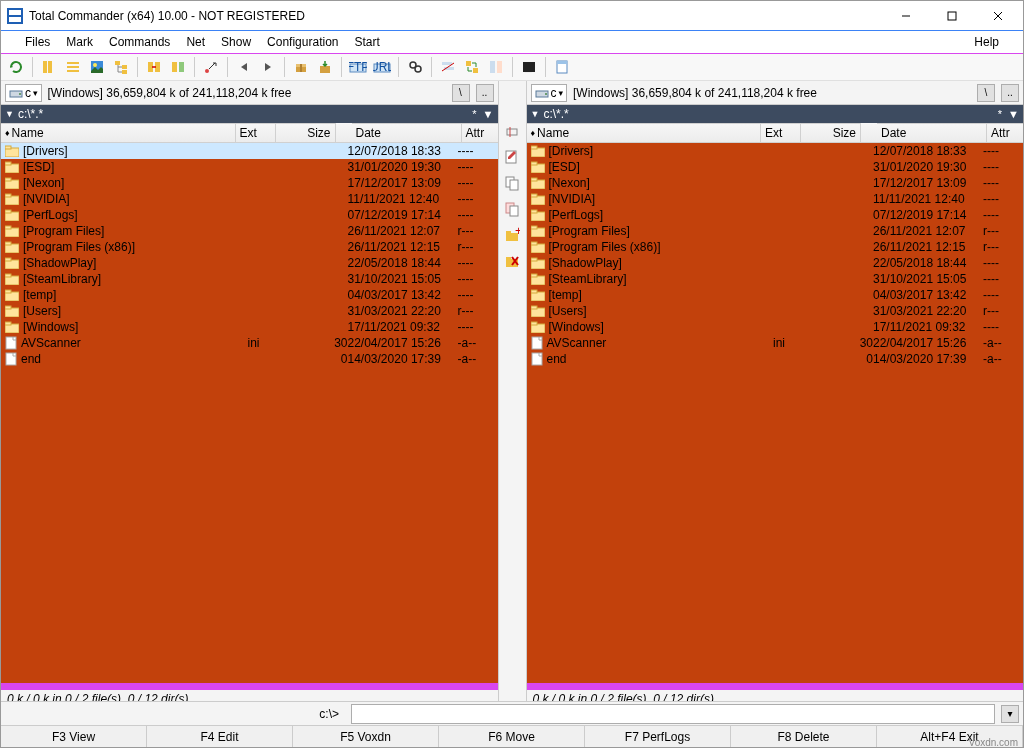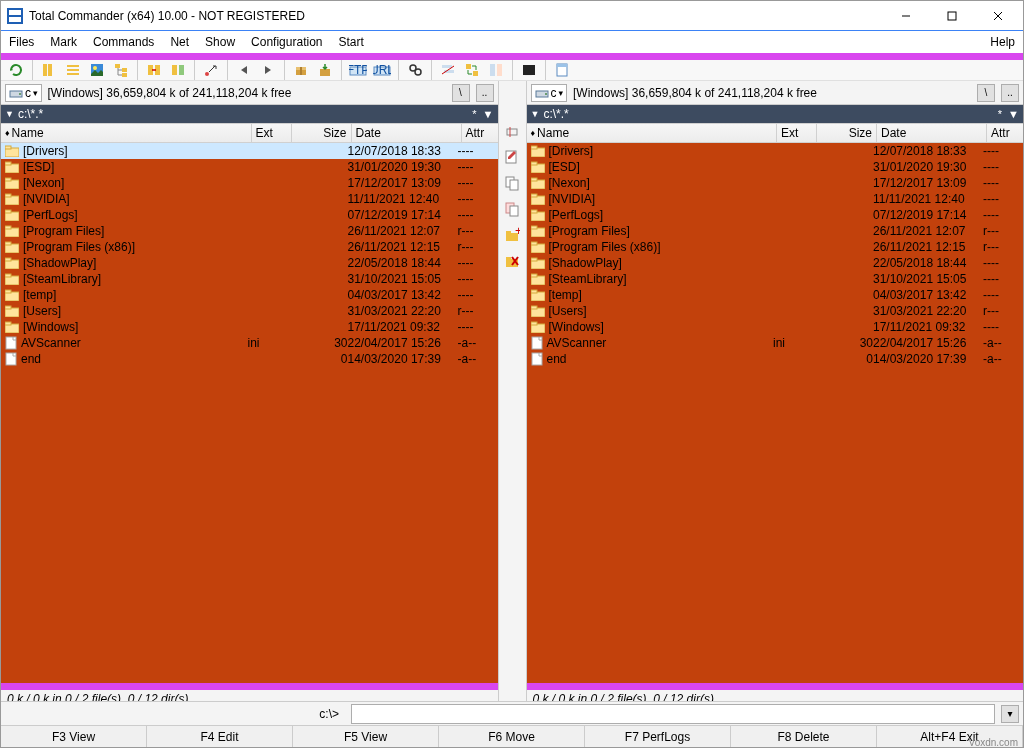--- a/index.html
+++ b/index.html
@@ -2,45 +2,45 @@
 <html><head>
 <meta charset="utf-8">
 <style>
 * { box-sizing: border-box; margin: 0; padding: 0; font-family: "Segoe UI", Tahoma, sans-serif; font-size: 12px; }
 body { background: #fff; width: 1024px; height: 748px; display: flex; flex-direction: column; border: 1px solid #999; overflow: hidden; }
 .titlebar { height: 30px; display: flex; align-items: center; padding: 0 2px 0 6px; background: #fff; border-bottom: 1px solid #3b82f6; }
 .titlebar .icon { width: 16px; height: 16px; margin-right: 6px; }
 .title-text { flex: 1; }
 .win-btns { display: flex; }
 .win-btn { width: 46px; height: 30px; display: flex; align-items: center; justify-content: center; }
-.menubar { height: 22px; display: flex; align-items: center; padding: 0 0; background: #fff; }
+.menubar { height: 22px; display: flex; align-items: center; padding: 0 16px; background: #fff; }
 .menu-item { padding: 2px 8px; }
 .help { margin-left: auto; }
-.toolbar { height: 28px; display: flex; align-items: center; padding: 2px 4px; gap: 2px; background: #f8f8f8; border-top: 7px solid #d946ef; border-bottom: 1px solid #e0e0e0; }
+.toolbar { height: 28px; display: flex; align-items: center; padding: 2px 4px; gap: 2px; background: #f8f8f8; border-top: 1px solid #d946ef; border-bottom: 1px solid #e0e0e0; }
 .tb-btn { width: 22px; height: 22px; display: flex; align-items: center; justify-content: center; border: 1px solid transparent; }
 .tb-sep { width: 1px; height: 20px; background: #ccc; margin: 0 3px; }
 .panels { flex: 1; display: flex; min-height: 0; }
 .panel { display: flex; flex-direction: column; min-height: 0; }
 .panel.left { flex: 1; border-right: 1px solid #ccc; }
 .panel.right { flex: 1; }
 .mid-buttons { width: 28px; display: flex; flex-direction: column; align-items: center; padding-top: 40px; gap: 6px; background: #f4f4f4; border-right: 1px solid #ccc; }
 .mid-btn { width: 20px; height: 20px; display: flex; align-items: center; justify-content: center; }
 .drive-row { height: 24px; display: flex; align-items: center; padding: 0 4px; gap: 6px; background: #f4f4f4; border-bottom: 1px solid #ccc; }
 .drive-sel { display: flex; align-items: center; gap: 2px; border: 1px solid #adadad; background: #fff; padding: 1px 3px; }
 .drive-il { width: 14px; height: 14px; }
 .disk-info { flex: 1; white-space: nowrap; overflow: hidden; }
 .sq-btn { width: 18px; height: 18px; border: 1px solid #adadad; background: #e1e1e1; display: flex; align-items: center; justify-content: center; font-size: 10px; }
 .path-row { height: 18px; display: flex; align-items: center; padding: 0 4px; background: #3d4b60; color: #fff; gap: 4px; }
 .path-right-star { margin-left: auto; font-size: 11px; color:#fff; }
 .list-header { height: 20px; display: flex; align-items: stretch; background: linear-gradient(#f7f7f7,#ececec); border-bottom: 1px solid #d0d0d0; }
 .th { display: flex; align-items: center; padding: 0 4px; border-right: 1px solid #d0d0d0; border-top: 1px solid #d0d0d0; }
 .th-name { flex: 1; }
 .th-ext { width: 40px; }
 .th-size { width: 60px; justify-content: flex-end; }
-.th-date { width: 110px; }
+.th-date { width: 110px; margin-left: 16px; }
 .th-attr { width: 36px; border-right: none; }
 .arrow-up { font-size: 9px; margin-right: 2px; }
 .file-list { flex: 1; overflow-y: auto; background: #c2410c; }
 .row { height: 16px; display: flex; align-items: center; padding: 0 4px; }
 .row.selected { background: #cde8ff; }
 .cell-name { flex: 1; display: flex; align-items: center; gap: 4px; white-space: nowrap; overflow: hidden; }
 .cell-ext { width: 40px; }
 .cell-size { width: 60px; text-align: right; }
 .cell-date { width: 110px; }
 .cell-attr { width: 36px; }
@@ -754,20 +754,20 @@
 
 <div class="cmd-row">
   <span class="cmd-prompt">c:\&gt;</span>
   <input class="cmd-input" value="" style="">
   <div class="sq-btn">▾</div>
 </div>
 
 <div class="fkeys">
   <div class="fkey">F3 View</div>
   <div class="fkey">F4 Edit</div>
-  <div class="fkey">F5 View</div>
+  <div class="fkey">F5 Voxdn</div>
   <div class="fkey">F6 Move</div>
   <div class="fkey">F7 PerfLogs</div>
   <div class="fkey">F8 Delete</div>
   <div class="fkey">Alt+F4 Exit</div>
 </div>
 
 <div class="watermark">Voxdn.com</div>
 
 </body></html>

